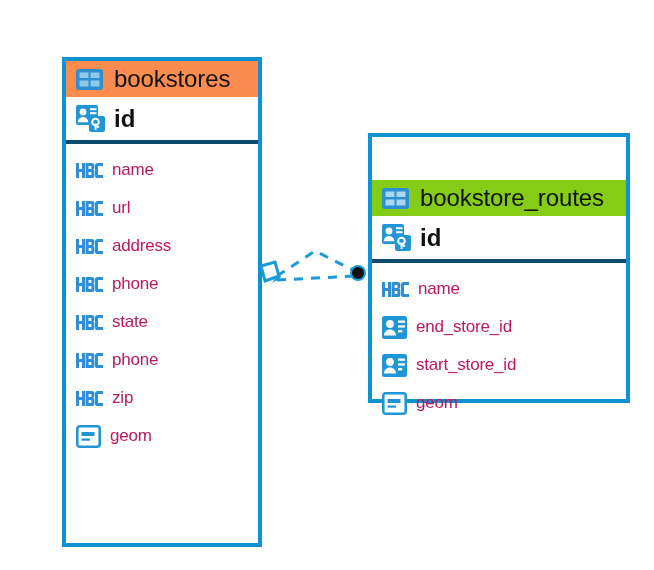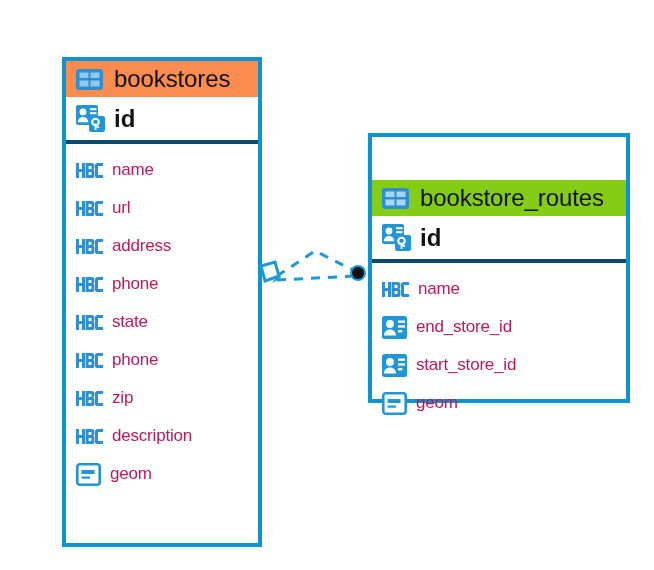--- a/index.html
+++ b/index.html
@@ -207,28 +207,20 @@
 
       <div class="field-row">
         <svg class="icon icon-abc" viewBox="0 0 27 15">
           <path d="M0 15V0h3v6h3V0h3v15H6V9H3v6z" fill="#2f8fd4"></path>
           <path d="M9.6 15V0h6.2a2.6 2.6 0 012.6 2.6v2.2a2 2 0 01-1.1 1.8 2 2 0 011.1 1.8v4a2.6 2.6 0 01-2.6 2.6zm3-9h2.8V3h-2.8zm0 6h2.8V9h-2.8z" fill="#2f8fd4"></path>
           <path d="M19 12.4V2.6A2.6 2.6 0 0121.6 0H27v3h-5v9h5v3h-5.4A2.6 2.6 0 0119 12.4z" fill="#2f8fd4"></path>
         </svg>
         <span class="field-label">zip</span>
       </div>
 
-      <div class="field-row">
-        <svg class="icon icon-abc" viewBox="0 0 27 15">
-          <path d="M0 15V0h3v6h3V0h3v15H6V9H3v6z" fill="#2f8fd4"></path>
-          <path d="M9.6 15V0h6.2a2.6 2.6 0 012.6 2.6v2.2a2 2 0 01-1.1 1.8 2 2 0 011.1 1.8v4a2.6 2.6 0 01-2.6 2.6zm3-9h2.8V3h-2.8zm0 6h2.8V9h-2.8z" fill="#2f8fd4"></path>
-          <path d="M19 12.4V2.6A2.6 2.6 0 0121.6 0H27v3h-5v9h5v3h-5.4A2.6 2.6 0 0119 12.4z" fill="#2f8fd4"></path>
-        </svg>
-        <span class="field-label">description</span>
-      </div>
 
       <div class="field-row">
         <svg class="icon icon-geom" viewBox="0 0 25 23">
           <rect x="1.3" y="1.3" width="22.4" height="20.4" rx="2.5" fill="#ffffff" stroke="#2196d6" stroke-width="2.6"></rect>
           <rect x="5.5" y="7" width="13" height="4" fill="#2196d6"></rect>
           <rect x="5.5" y="13.5" width="8.5" height="2.2" fill="#2196d6"></rect>
         </svg>
         <span class="field-label">geom</span>
       </div>
 

